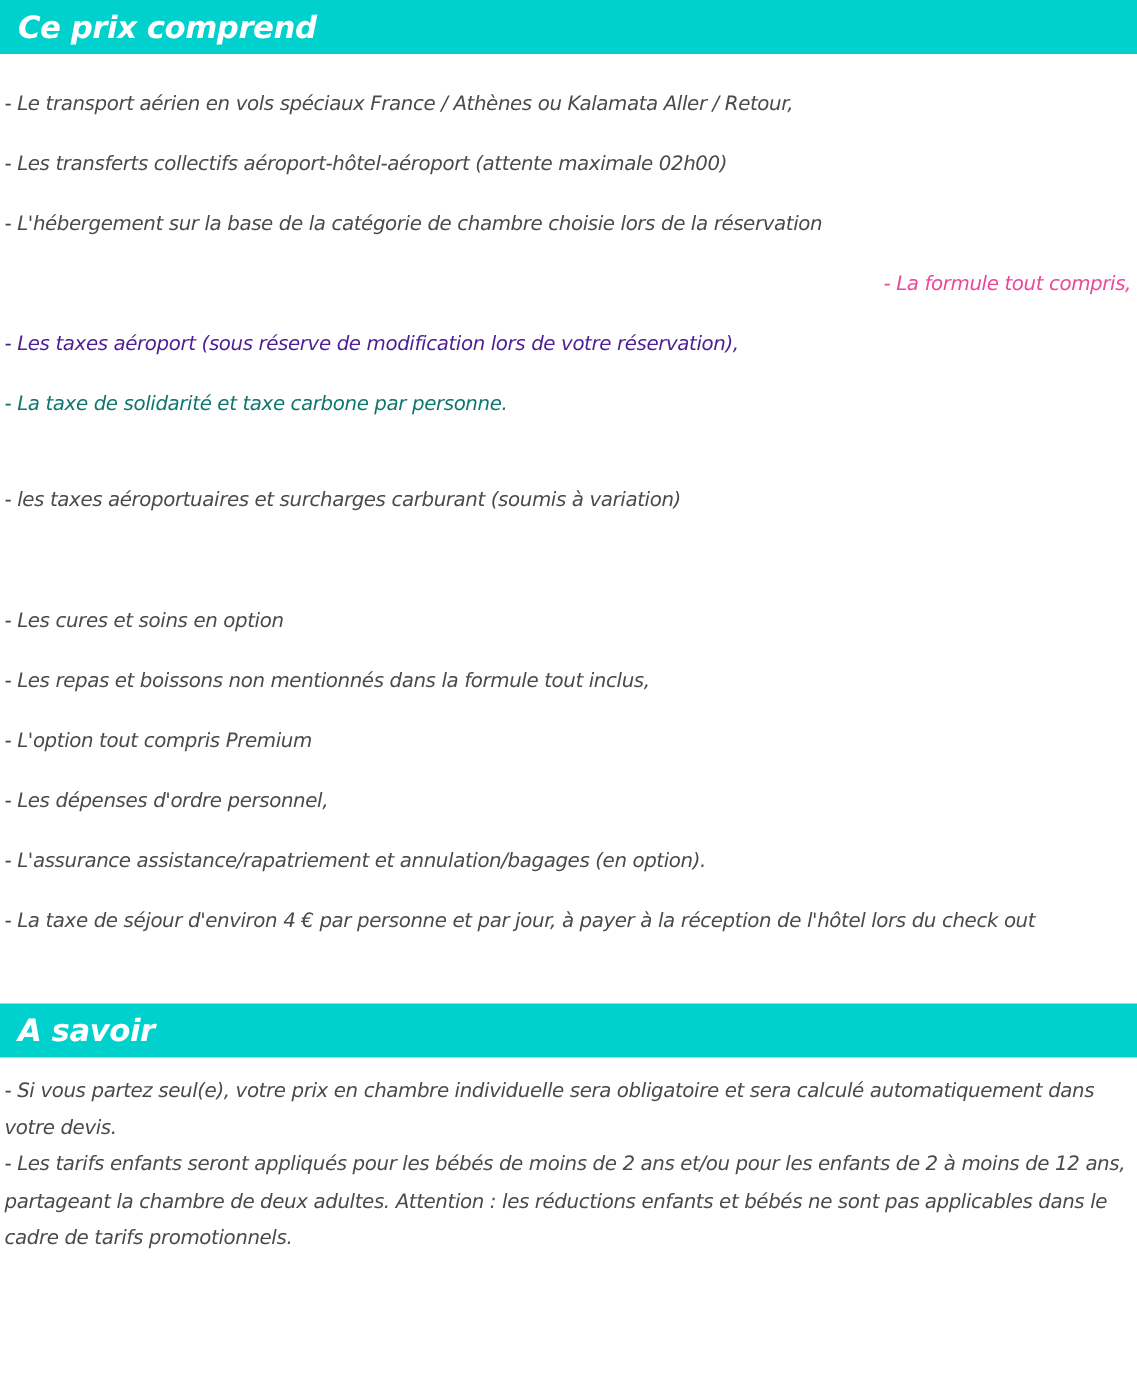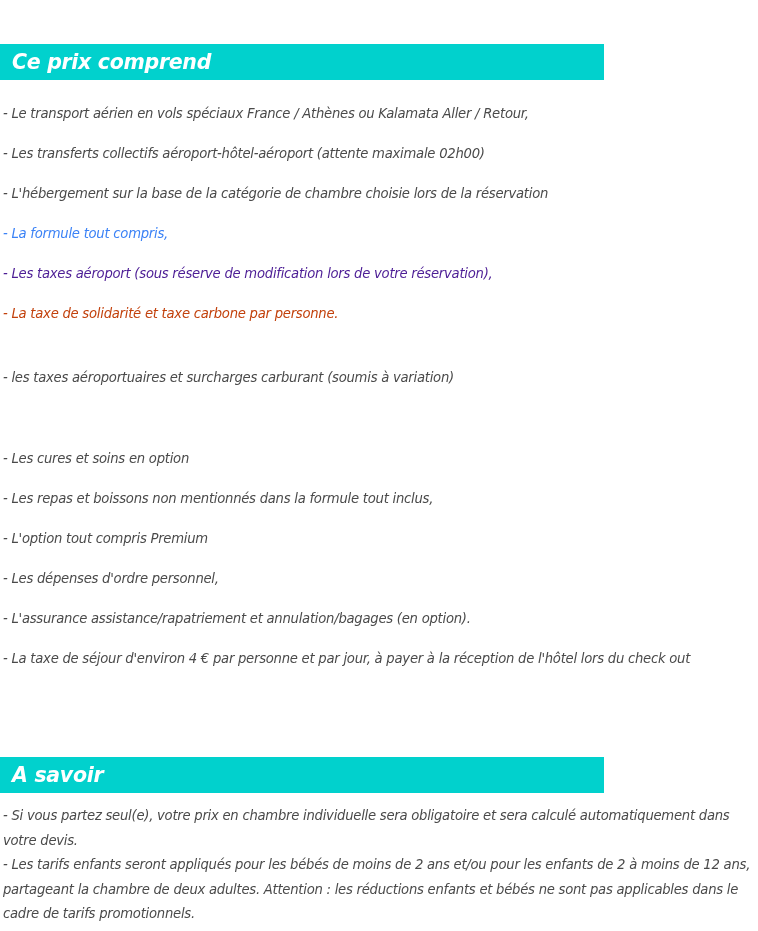--- a/index.html
+++ b/index.html
@@ -18,26 +18,25 @@
 
   .page {
     position: relative;
     width: 758px;
     height: 931px;
     background: #ffffff;
   }
 
   
   .section-bar {
-    width: 604px;
+    width: 758px;
     height: 36px;
     background: #01d1cd;
     display: flex;
     overflow: hidden;
-    margin-top: 44px;
   }
   .section-bar .bar-title {
     font-family: "DejaVu Sans", "Liberation Sans", sans-serif;
     font-style: italic;
     font-weight: bold;
     font-size: 20.5px;
     line-height: 36px;
     color: #ffffff;
     letter-spacing: -0.3px;
     white-space: nowrap;
@@ -95,23 +94,23 @@
 
   <div class="section-bar indent-a" style="background: rgb(1, 209, 205);">
     <span class="bar-title" style="color: rgb(255, 255, 255);">Ce prix comprend</span>
   </div>
 
   <div class="section-body spaced">
     <div class="spacer-1"></div>
     <div class="line" style="color: rgb(74, 74, 74);">- Le transport aérien en vols spéciaux France / Athènes ou Kalamata Aller / Retour,</div>
     <div class="line" style="color: rgb(74, 74, 74);">- Les transferts collectifs aéroport-hôtel-aéroport (attente maximale 02h00)</div>
     <div class="line" style="color: rgb(74, 74, 74);">- L'hébergement sur la base de la catégorie de chambre choisie lors de la réservation</div>
-    <div class="line" style="color: #3b82f6;">- La formule tout compris,</div>
+    <div class="line" style="color: #ec4899; text-align: right;">- La formule tout compris,</div>
     <div class="line" style="color: #4c1d95;">- Les taxes aéroport (sous réserve de modification lors de votre réservation),</div>
-    <div class="line" style="color: #c2410c;">- La taxe de solidarité et taxe carbone par personne.</div>
+    <div class="line" style="color: #0f766e;">- La taxe de solidarité et taxe carbone par personne.</div>
     <div class="line gap-before" style="color: rgb(74, 74, 74);">- les taxes aéroportuaires et surcharges carburant (soumis à variation)</div>
   </div>
 
   <div class="spacer-2"></div>
 
 
   <div class="section-body spaced">
     <div class="spacer-5"></div>
     <div class="line" style="color: rgb(74, 74, 74);">- Les cures et soins en option</div>
     <div class="line" style="color: rgb(74, 74, 74);">- Les repas et boissons non mentionnés dans la formule tout inclus,</div>

